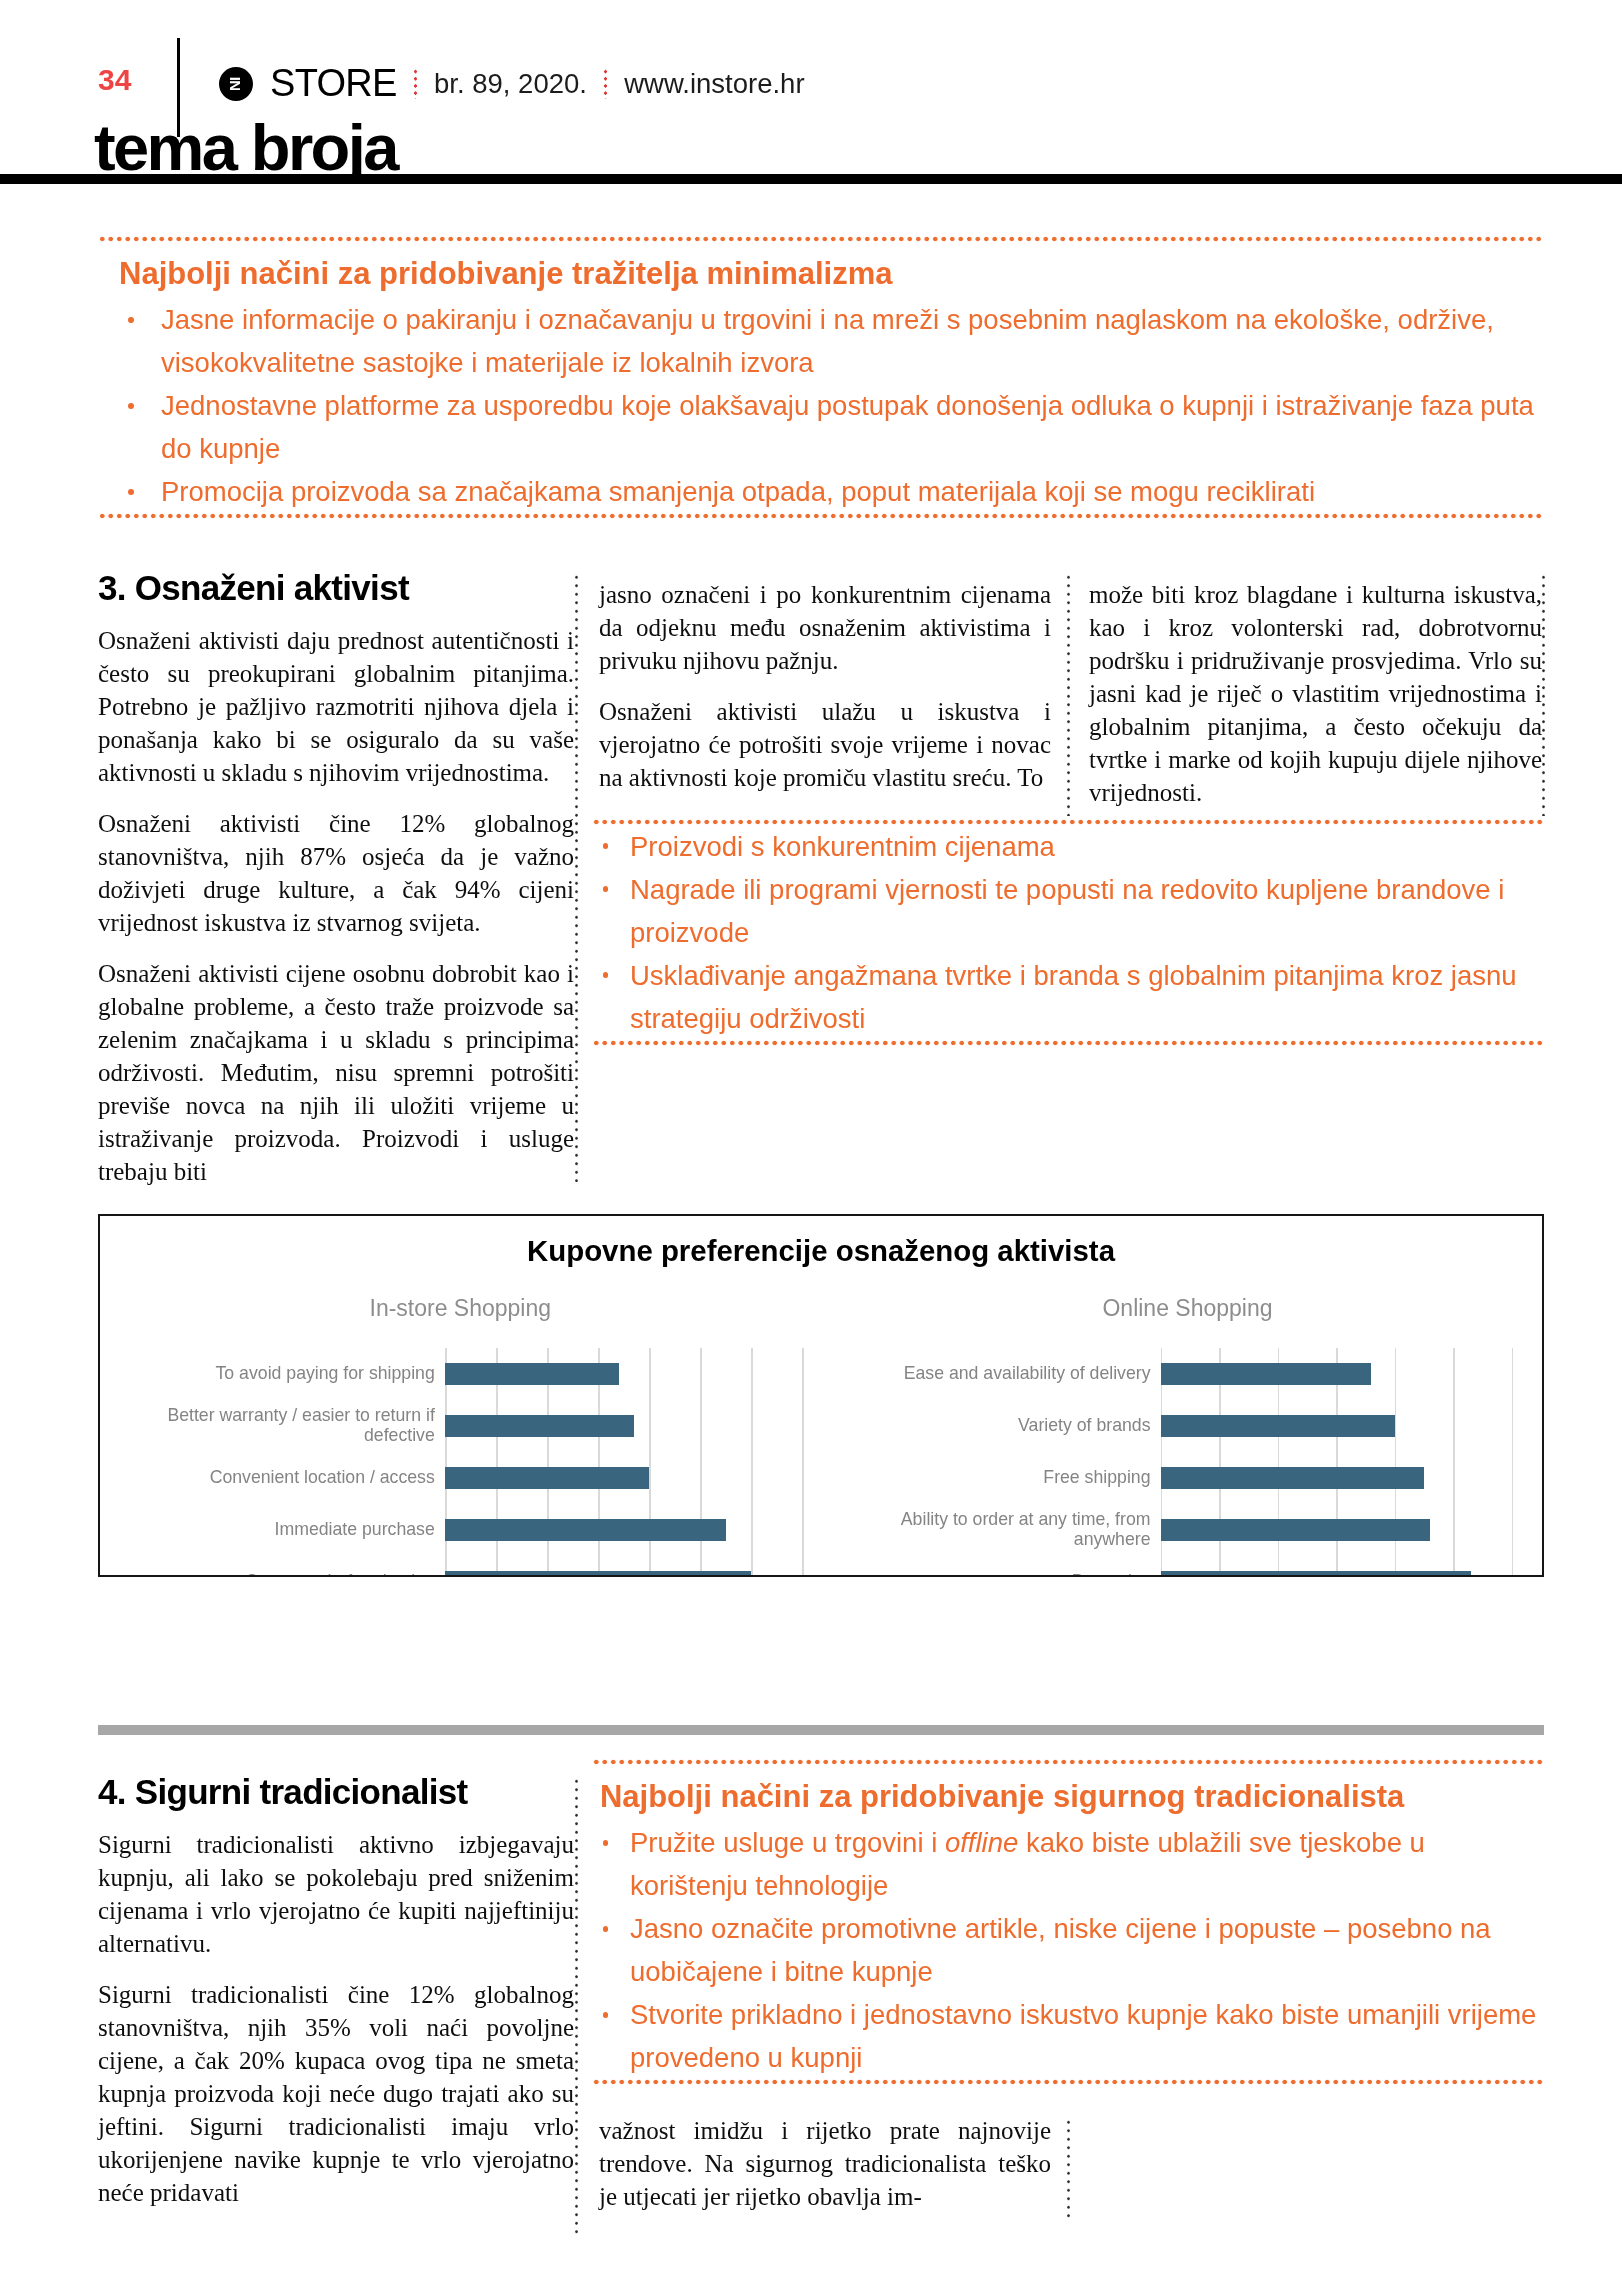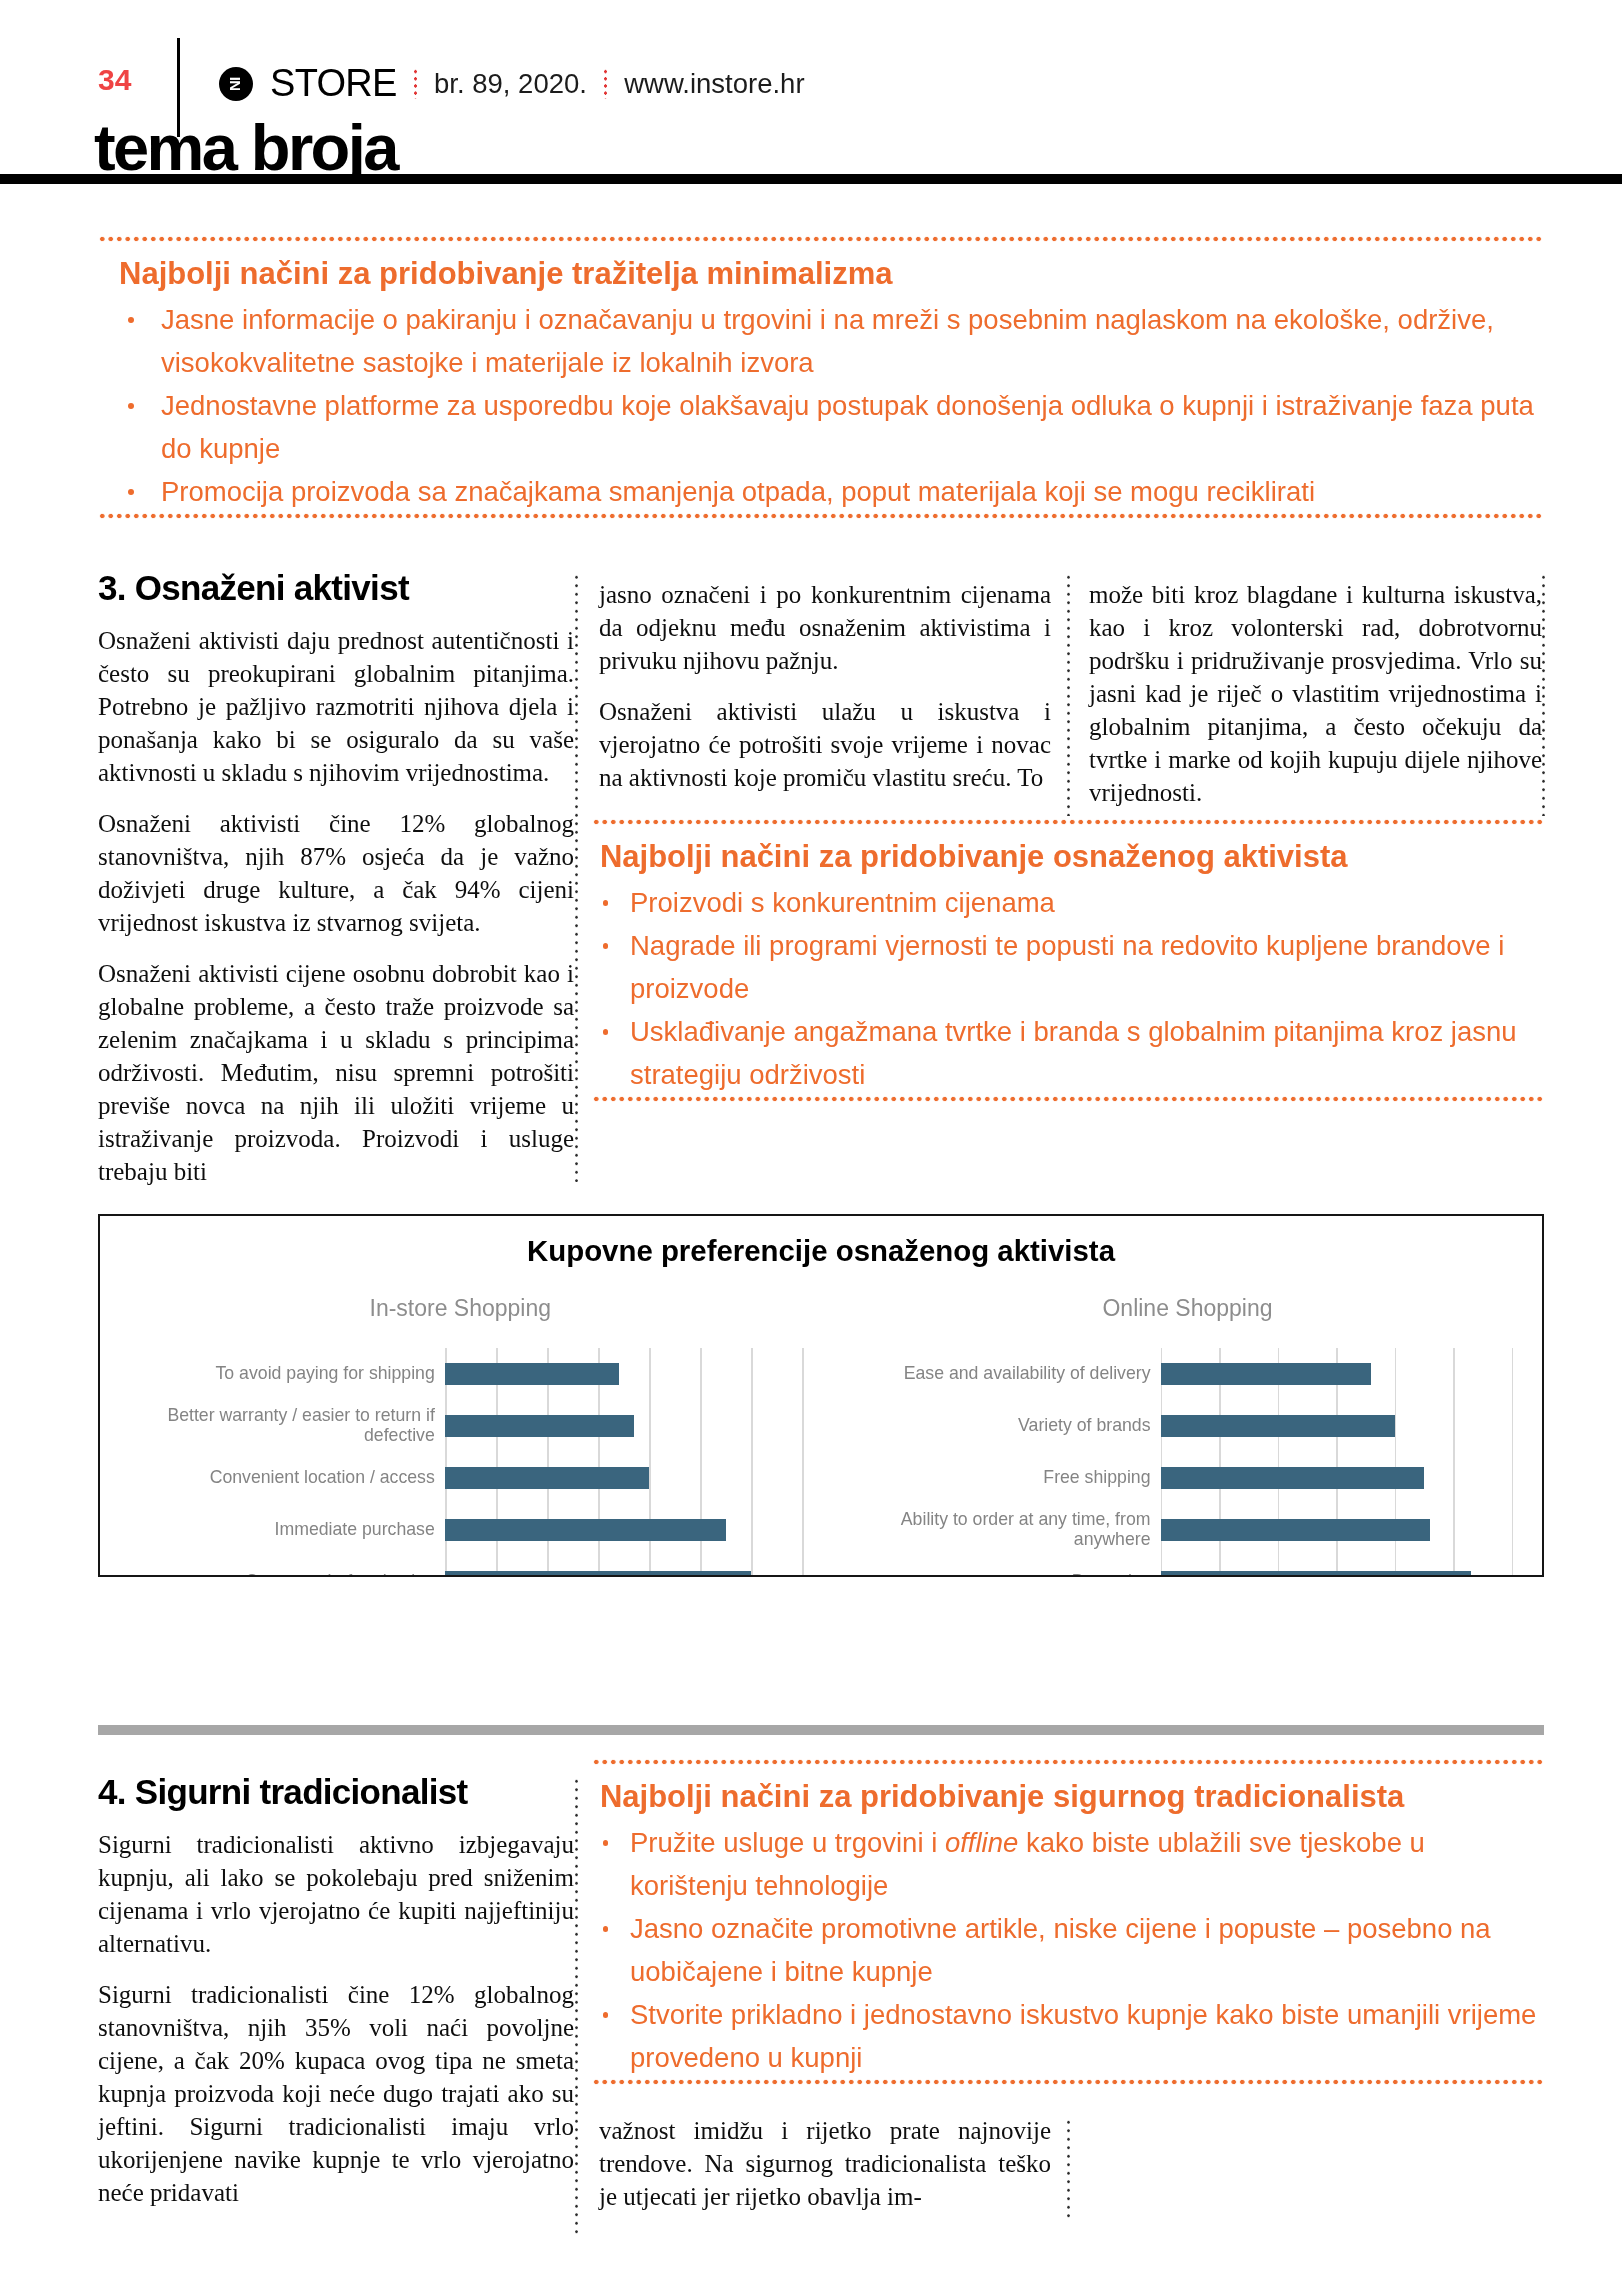--- a/index.html
+++ b/index.html
@@ -125,21 +125,20 @@
     <p>Osnaženi aktivisti ulažu u iskustva i vjerojatno će potrošiti svoje vrijeme i novac na aktivnosti koje promiču vlastitu sreću. To</p>
   </div>
   <div class="vdots vs2"></div>
   <div class="coltext s3c3">
     <p>može biti kroz blagdane i kulturna iskustva, kao i kroz volonterski rad, dobrotvornu podršku i pridruživanje prosvjedima. Vrlo su jasni kad je riječ o vlastitim vrijednostima i globalnim pitanjima, a često očekuju da tvrtke i marke od kojih kupuju dijele njihove vrijednosti.</p>
   </div>
   <div class="vdots vsR"></div>
 
   <div class="obox obox-n obox2">
     <div class="dotline"></div>
-    <div class="obox-title">Najbolji načini za pridobivanje osnaženog aktivista</div>
     <ul>
       <li>Proizvodi s konkurentnim cijenama</li>
       <li>Nagrade ili programi vjernosti te popusti na redovito kupljene brandove i proizvode</li>
       <li>Usklađivanje angažmana tvrtke i branda s globalnim pitanjima kroz jasnu strategiju održivosti</li>
     </ul>
     <div class="dotline"></div>
   </div>
 
   <div class="chartbox">
     <div class="chart-title">Kupovne preferencije osnaženog aktivista</div>

